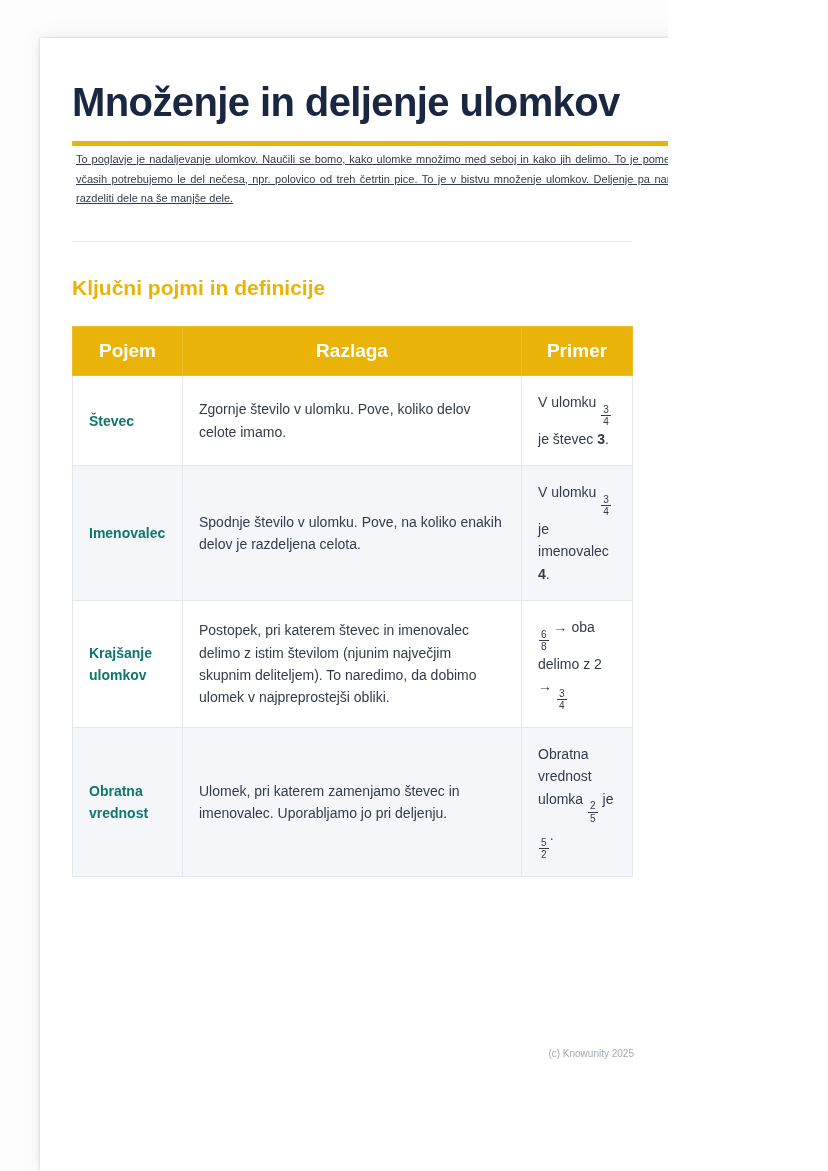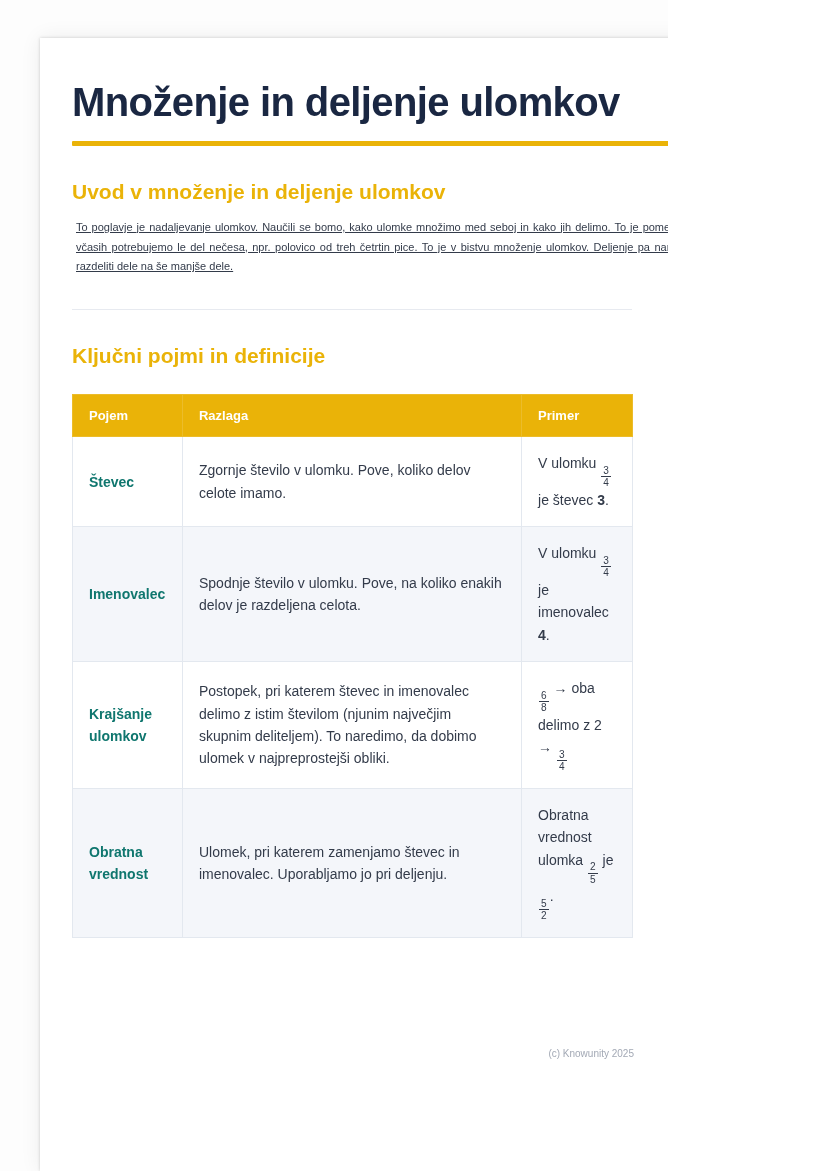--- a/index.html
+++ b/index.html
@@ -84,22 +84,22 @@
     color:var(--body-text,#333b4a);
   }
   table.terms col.c1{width:110px;}
   table.terms col.c2{width:340px;}
   table.terms col.c3{width:111px;}
   table.terms th{
     background:var(--accent-gold,#eab308);
     border:1px solid #ecbc2a;
     color:#ffffff;
     font-weight:700;
-    font-size:13px;
-    text-align:left;
+    font-size:19px;
+    text-align:center;
     padding:13px 16px;
   }
   table.terms td{
     border:1px solid var(--table-border,#e3e8ef);
     padding:15px 16px;
     vertical-align:middle;
     line-height:1.6;
   }
   table.terms tbody tr:nth-child(even){
     background:var(--row-alt,#f4f6fa);
@@ -141,21 +141,20 @@
 
 <div class="canvas">
   <div class="accent-band"></div>
 
   <div class="page">
     <div class="content">
 
       <h1 class="title">Množenje in deljenje ulomkov</h1>
       <div class="title-rule"></div>
 
-      <h2 class="section-heading">Uvod v množenje in deljenje ulomkov</h2>
       <p class="body">To poglavje je nadaljevanje ulomkov. Naučili se bomo, kako ulomke množimo med seboj in kako jih delimo. To je pomembno, ker včasih potrebujemo le del nečesa, npr. polovico od treh četrtin pice. To je v bistvu množenje ulomkov. Deljenje pa nam pomaga razdeliti dele na še manjše dele.</p>
 
       <hr class="divider">
 
       <h2 class="section-heading">Ključni pojmi in definicije</h2>
 
       <table class="terms">
         <colgroup>
           <col class="c1">
             <col class="c2">

